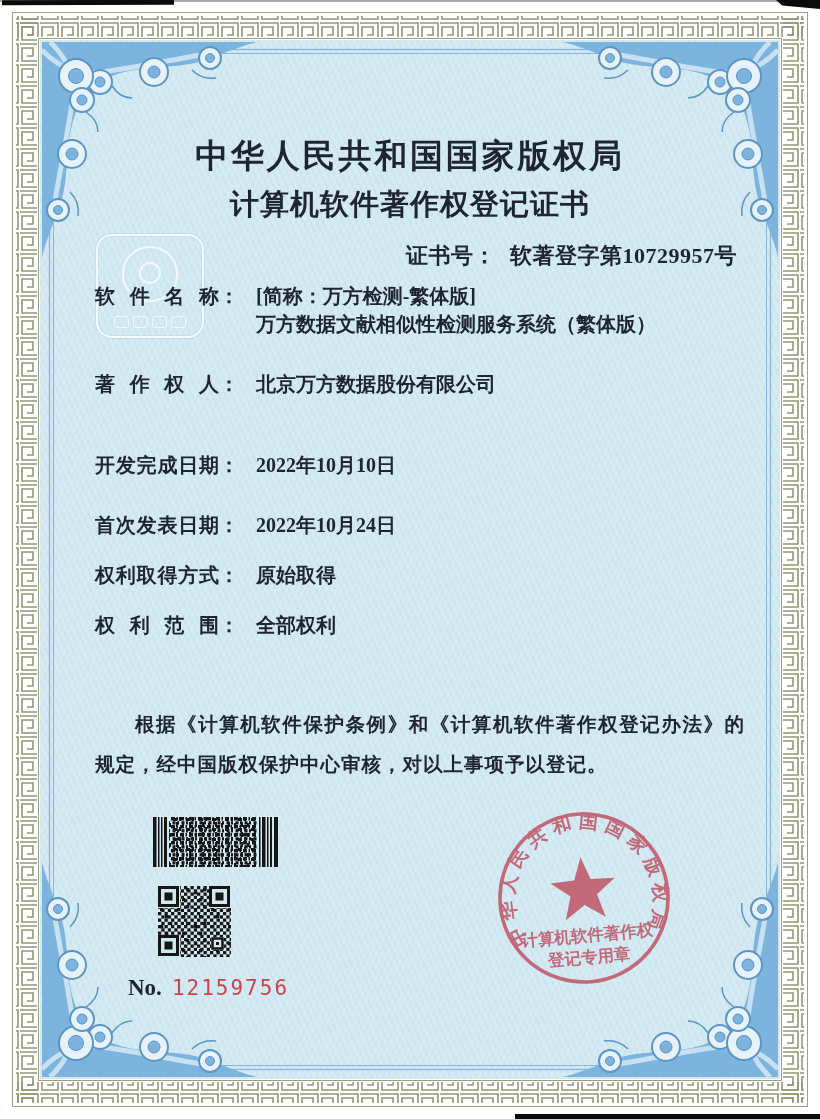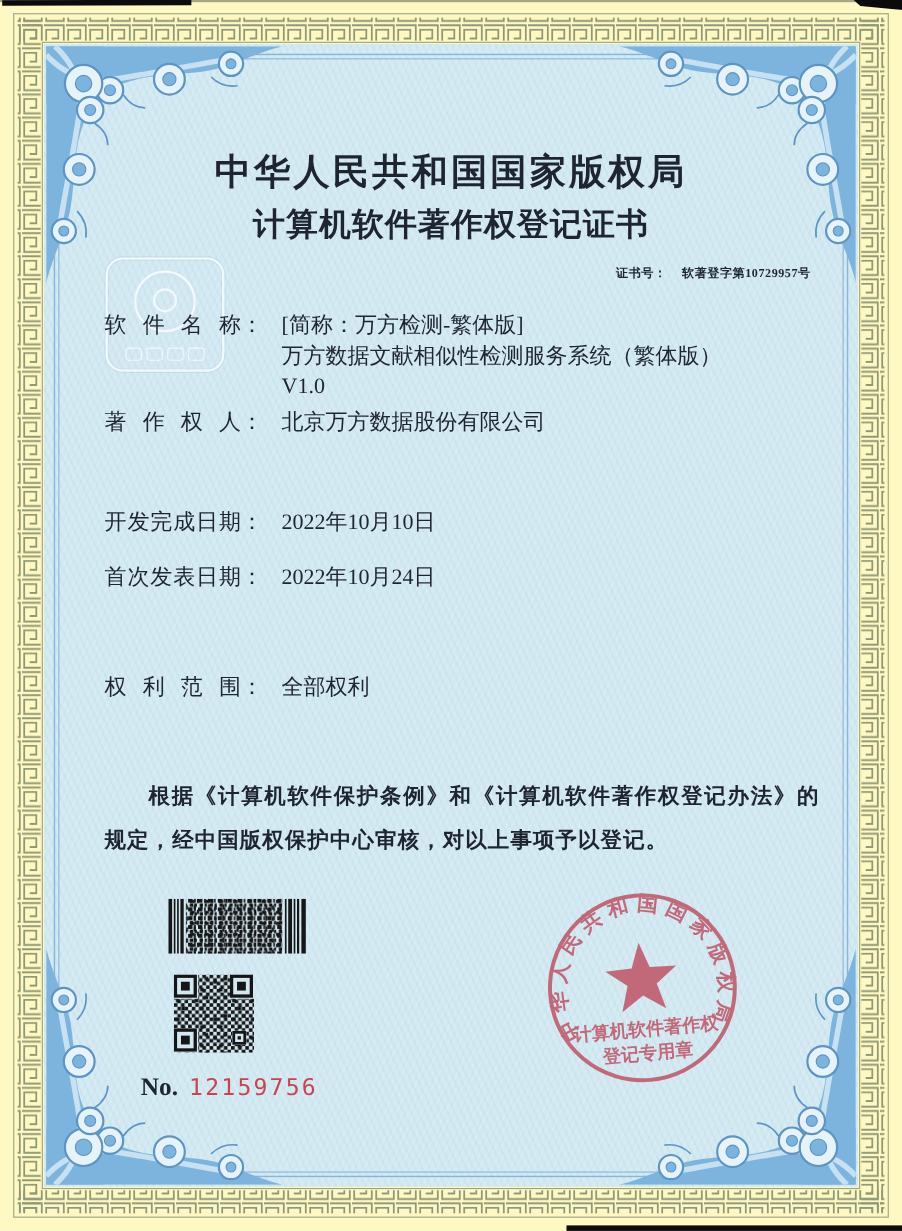--- a/index.html
+++ b/index.html
@@ -1,18 +1,18 @@
 <!DOCTYPE html>
 <html><head>
 <meta charset="utf-8">
 <style>
   html,body{margin:0;padding:0;background:#e8e8e8;}
   .page{
     position:relative;width:820px;height:1119px;margin:0 auto;
-    background:#fef9c3;overflow:hidden;
+    background:#ffffff;overflow:hidden;
     font-family:"Liberation Serif","DejaVu Serif",serif;
     color:#1e2430;
   }
   .field{
     position:absolute;left:40px;top:40px;right:40px;bottom:40px;
     background:
       repeating-linear-gradient(115deg, rgba(255,255,255,0.10) 0 2px, rgba(0,0,0,0) 2px 5px),
       repeating-linear-gradient(65deg, rgba(120,170,200,0.08) 0 2px, rgba(0,0,0,0) 2px 6px),
       #d2e9f2;
   }
@@ -21,24 +21,24 @@
   .authority{
     position:absolute;left:0;top:134px;width:100%;text-align:center;
     font-size:33px;font-weight:700;letter-spacing:2.8px;
   }
   .cert-title{
     position:absolute;left:0;top:185px;width:100%;text-align:center;
     font-size:29px;font-weight:700;letter-spacing:1px;
   }
   .certno{
     position:absolute;top:241px;right:83px;
-    font-size:11px;font-weight:700;letter-spacing:.5px;
+    font-size:22px;font-weight:700;letter-spacing:.5px;
   }
   .certno .v{margin-left:14px;}
-  .row{position:absolute;left:95px;font-size:20px;font-weight:400;line-height:27.5px;}
+  .row{position:absolute;left:95px;font-size:20px;font-weight:700;line-height:27.5px;}
   .lbl{display:inline-block;width:124px;text-align:justify;text-align-last:justify;vertical-align:top;}
   .colon{display:inline-block;vertical-align:top;}
   .val{margin-left:12px;vertical-align:top;}
   .val-block{display:inline-block;margin-left:12px;vertical-align:top;}
   .val-block span{display:block;}
   .statement{
     position:absolute;left:95px;top:705px;width:650px;margin:0;
     font-size:19.5px;font-weight:700;letter-spacing:1px;line-height:40px;
     text-align:justify;text-indent:40px;
   }
@@ -157,39 +157,42 @@
 
     <div class="certno">
       <span>证书号</span><span>：</span><span class="v">软著登字第10729957号</span>
     </div>
 
     <div class="row" style="top:283px">
       <span class="lbl">软件名称</span><span class="colon">：</span>
       <span class="val-block">
         <span>[简称：万方检测-繁体版]</span>
         <span>万方数据文献相似性检测服务系统（繁体版）</span>
-        <span>V1.0</span>
       </span>
     </div>
 
     <div class="row" style="top:371px">
       <span class="lbl">著作权人</span><span class="colon">：</span>
       <span class="val">北京万方数据股份有限公司</span>
     </div>
 
-    <div class="row" style="top:462px">
+    <div class="row" style="top:452px">
       <span class="lbl">开发完成日期</span><span class="colon">：</span>
       <span class="val">2022年10月10日</span>
     </div>
 
     <div class="row" style="top:512px">
       <span class="lbl">首次发表日期</span><span class="colon">：</span>
       <span class="val">2022年10月24日</span>
     </div>
 
+    <div class="row" style="top:562px">
+      <span class="lbl">权利取得方式</span><span class="colon">：</span>
+      <span class="val">原始取得</span>
+    </div>
 
     <div class="row" style="top:612px">
       <span class="lbl">权利范围</span><span class="colon">：</span>
       <span class="val">全部权利</span>
     </div>
 
 
     <p class="statement">根据《计算机软件保护条例》和《计算机软件著作权登记办法》的规定，经中国版权保护中心审核，对以上事项予以登记。</p>
 
     <svg class="barcode" width="127" height="50" viewBox="0 0 127 50" aria-hidden="true">

